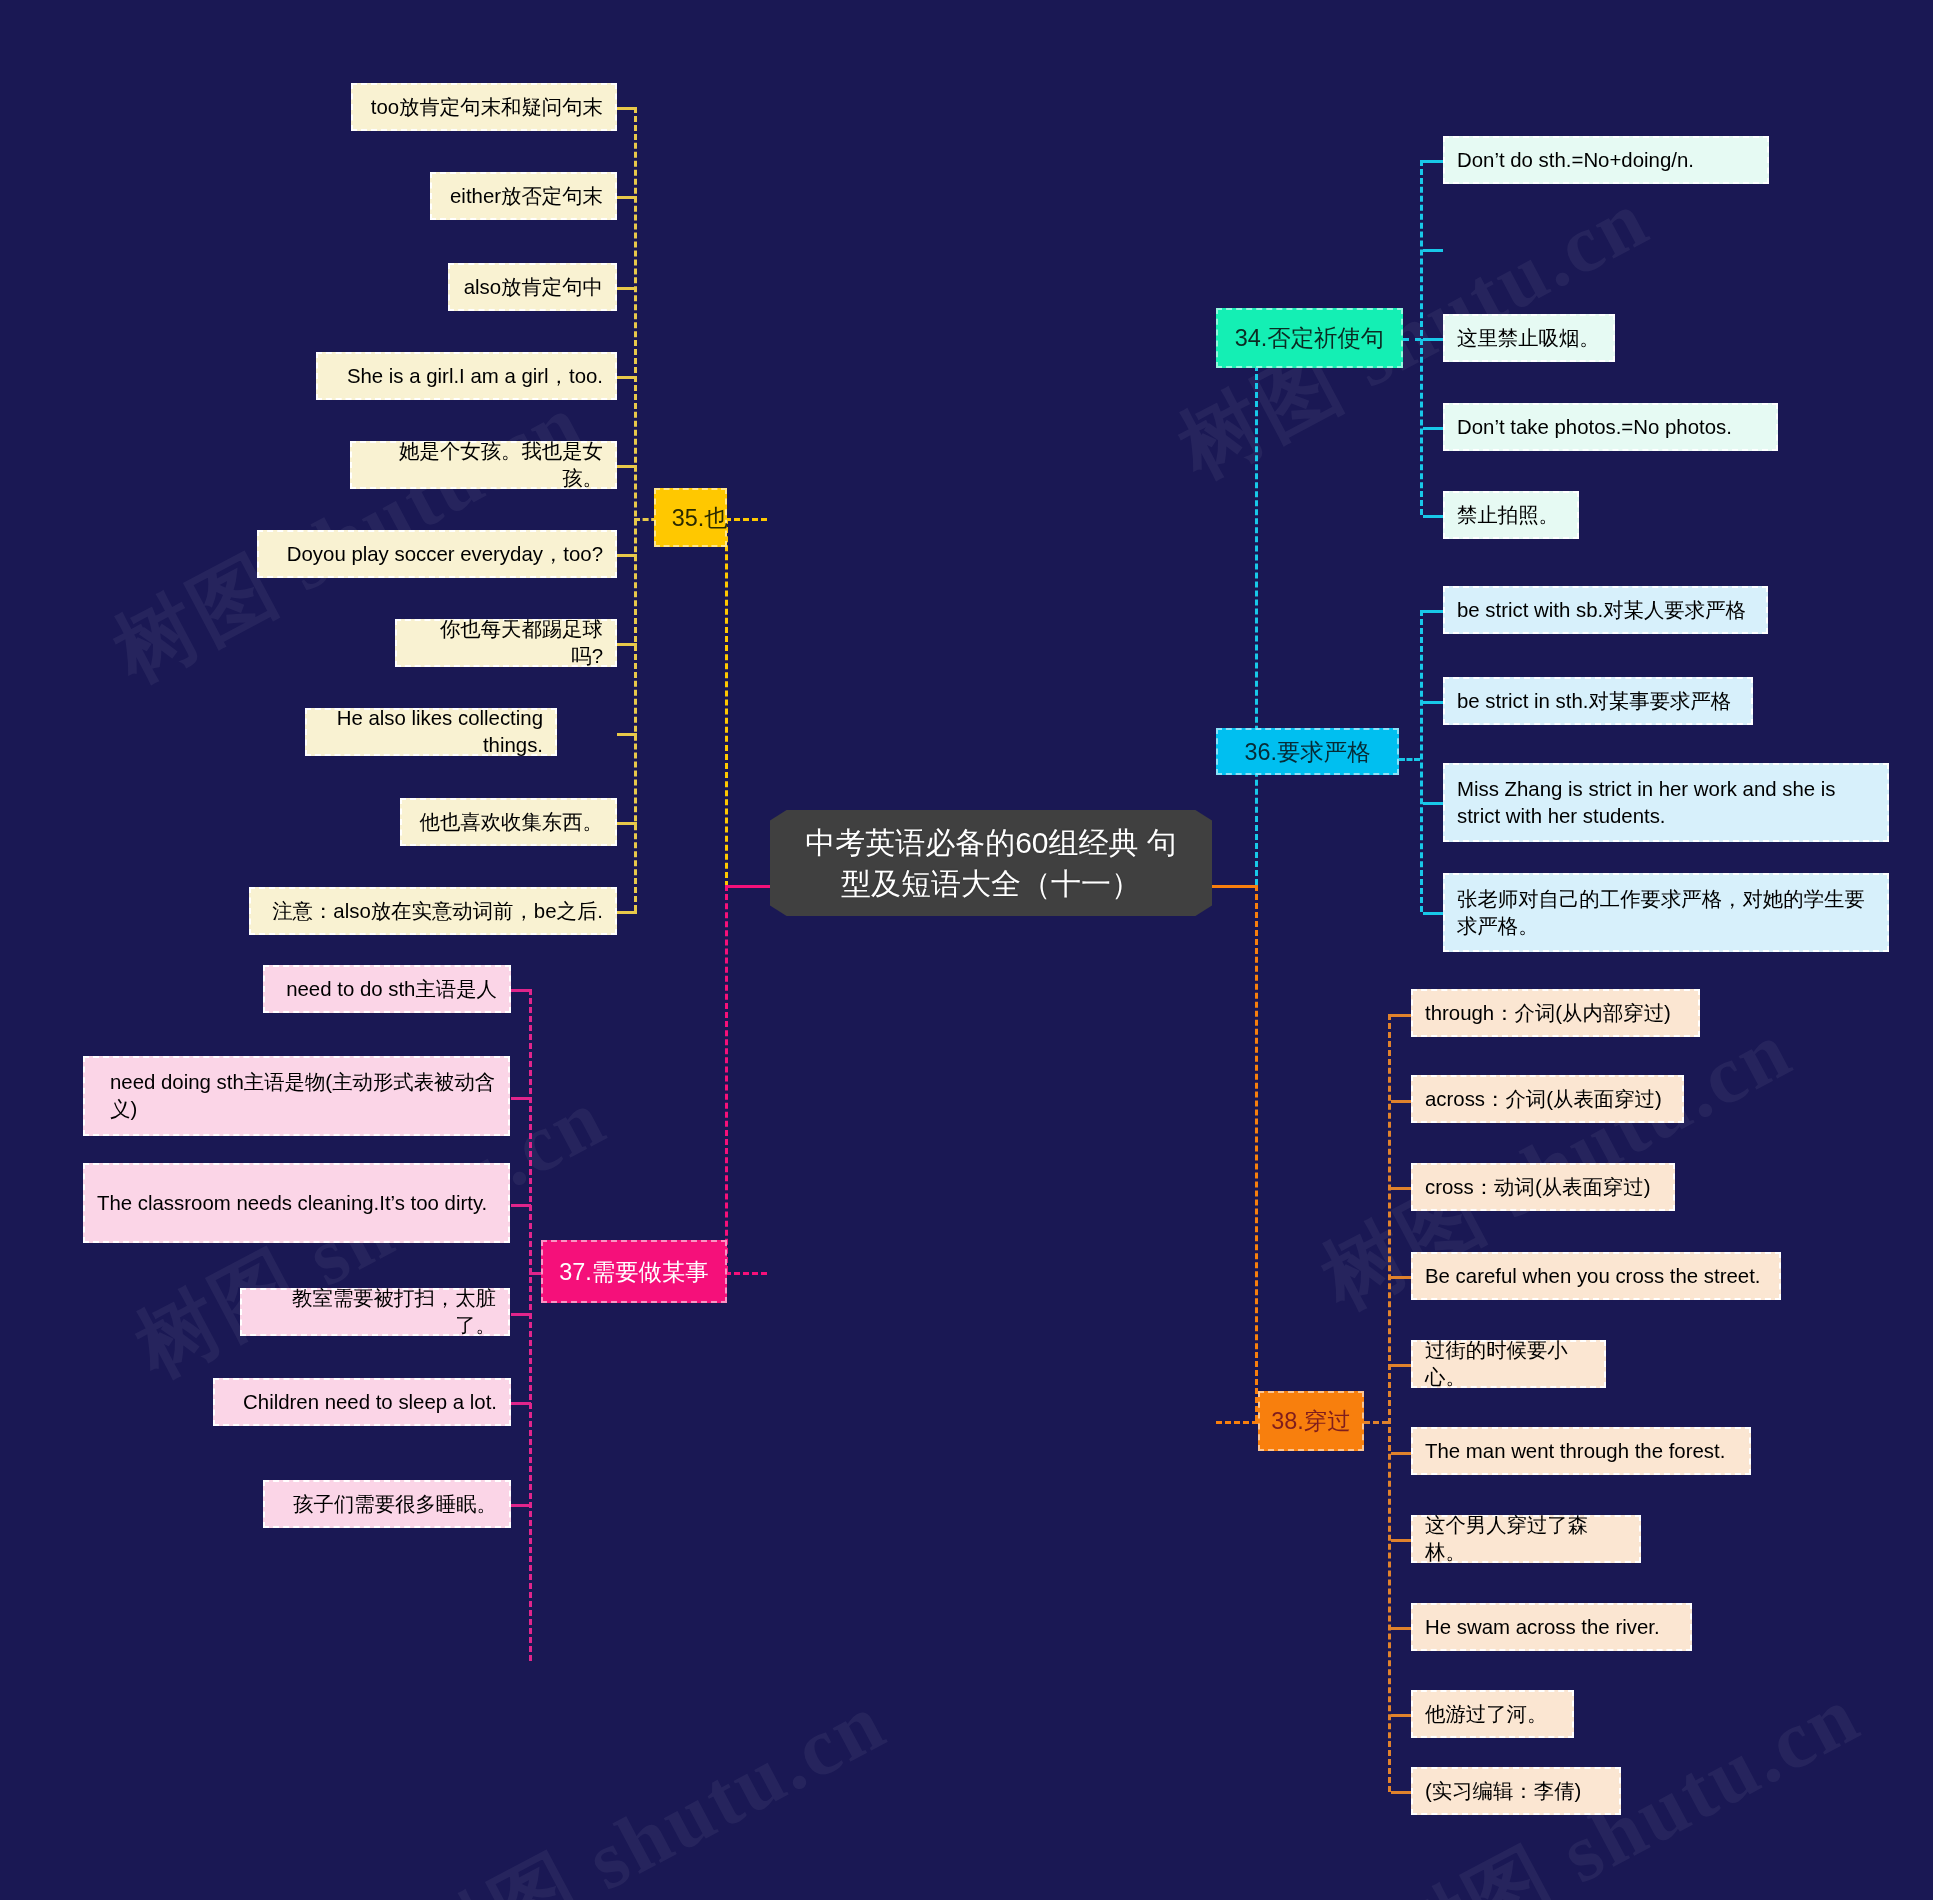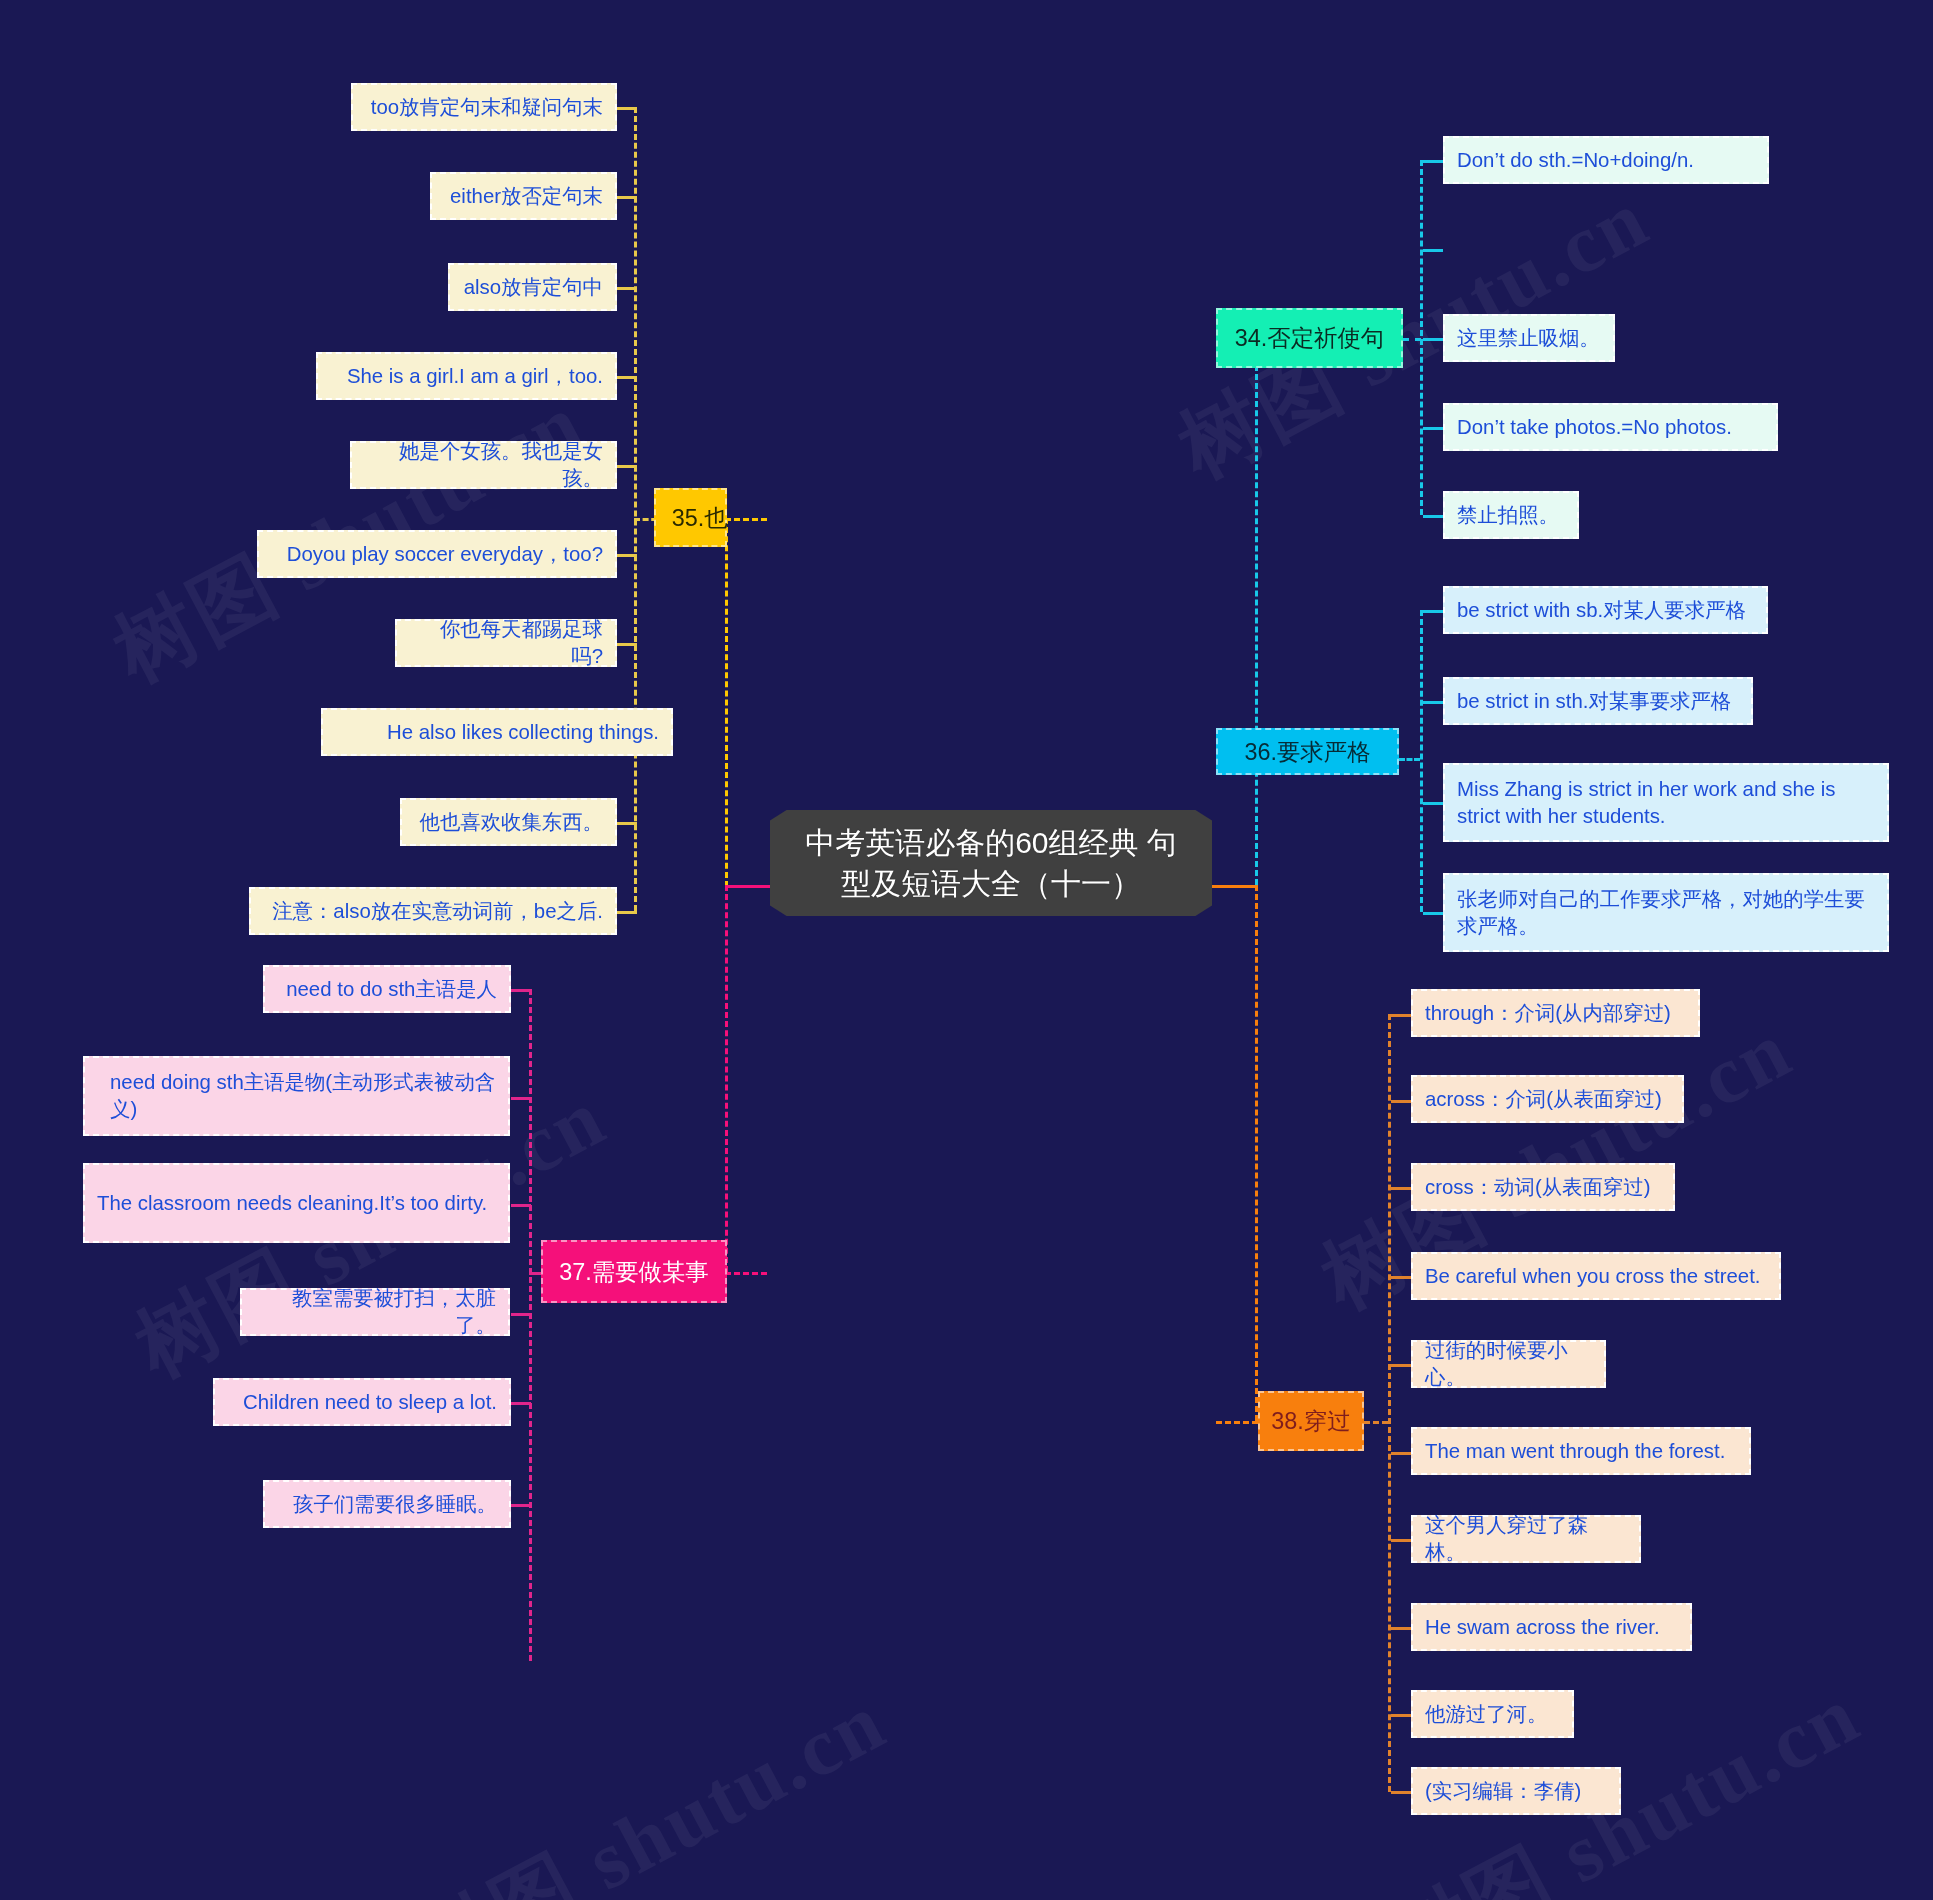--- a/index.html
+++ b/index.html
@@ -33,21 +33,21 @@
 
   
   .node{
     position:absolute;
     box-sizing:border-box;
     display:flex;
     align-items:center;
     line-height:1.30;
     padding:6.8px 12px;
     font-size:20.4px;
-    color:#1d4ed8;
+    color:#000000;
     border:2.3px dashed #ffffff;
     white-space:pre-wrap;
   }
   .node.leaf-l{justify-content:flex-end;text-align:right;}
   .node.leaf-r{justify-content:flex-start;text-align:left;}
 
   
   .t-yellow{background:#f9f2d2;}
   .t-pink  {background:#fbd5e7;}
   .t-mint  {background:#e6faf3;}
@@ -188,21 +188,21 @@
   <div class="node leaf-l t-yellow" style="left:448px;top:263px;width:169px;height:48px;">also放肯定句中</div>
 
   <div class="node leaf-l t-yellow" style="left:316px;top:352px;width:301px;height:48px;">She is a girl.I am a girl，too.</div>
 
   <div class="node leaf-l t-yellow" style="left:350px;top:441px;width:267px;height:48px;">她是个女孩。我也是女孩。</div>
 
   <div class="node leaf-l t-yellow" style="left:257px;top:530px;width:360px;height:48px;">Doyou play soccer everyday，too?</div>
 
   <div class="node leaf-l t-yellow" style="left:395px;top:619px;width:222px;height:48px;">你也每天都踢足球吗?</div>
 
-  <div class="node leaf-l t-yellow" style="left:305px;top:708px;width:352px;height:48px;margin-left:16px;">He also likes collecting things.</div>
+  <div class="node leaf-l t-yellow" style="left:305px;top:708px;width:252px;height:48px;">He also likes collecting things.</div>
 
   <div class="node leaf-l t-yellow" style="left:400px;top:798px;width:217px;height:48px;">他也喜欢收集东西。</div>
 
   <div class="node leaf-l t-yellow" style="left:249px;top:887px;width:368px;height:48px;">注意：also放在实意动词前，be之后.</div>
 
   <div class="node leaf-l t-pink" style="left:263px;top:965px;width:248px;height:48px;">need to do sth主语是人</div>
 
   <div class="node leaf-l t-pink" style="left:83px;top:1056px;width:427px;height:80px;justify-content:flex-start;text-align:left;padding-left:25px;">need doing sth主语是物(主动形式表被动含义)</div>
 
   <div class="node leaf-l t-pink" style="left:83px;top:1163px;width:427px;height:80px;justify-content:flex-start;text-align:left;">The classroom needs cleaning.It’s too dirty.</div>

